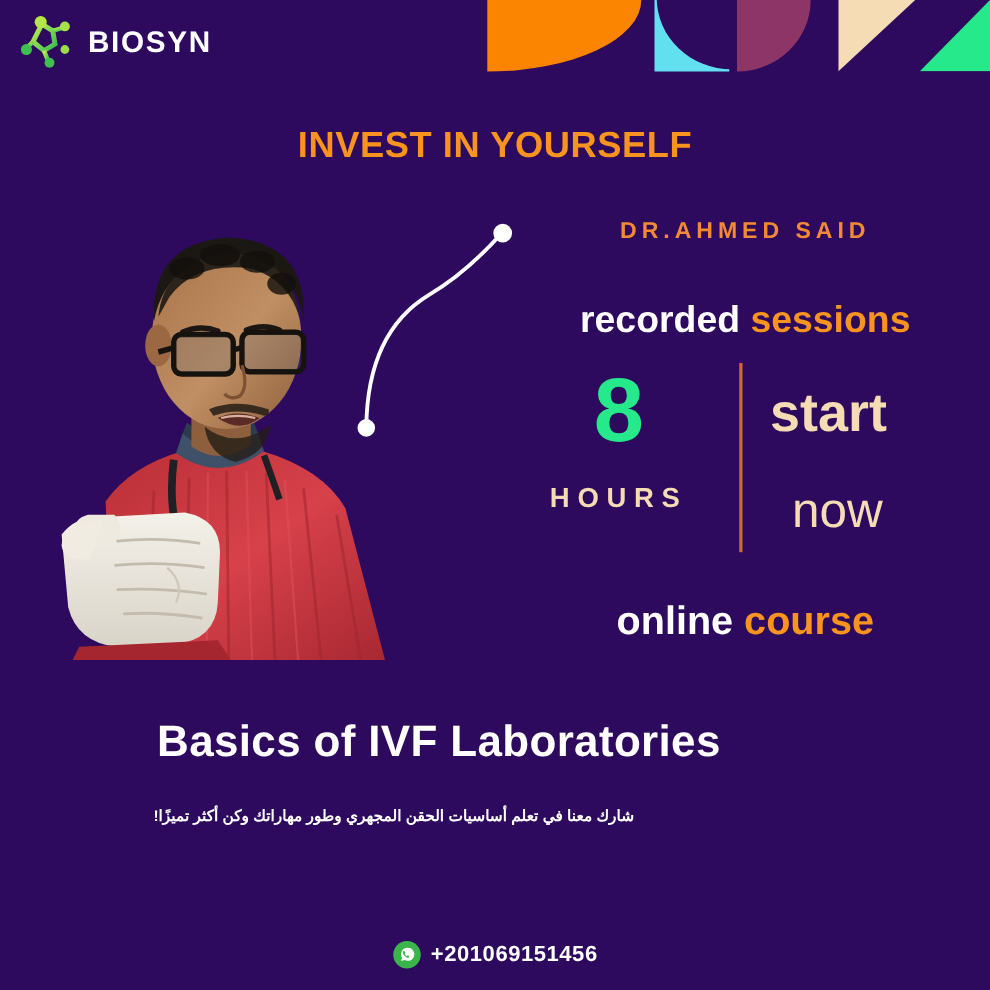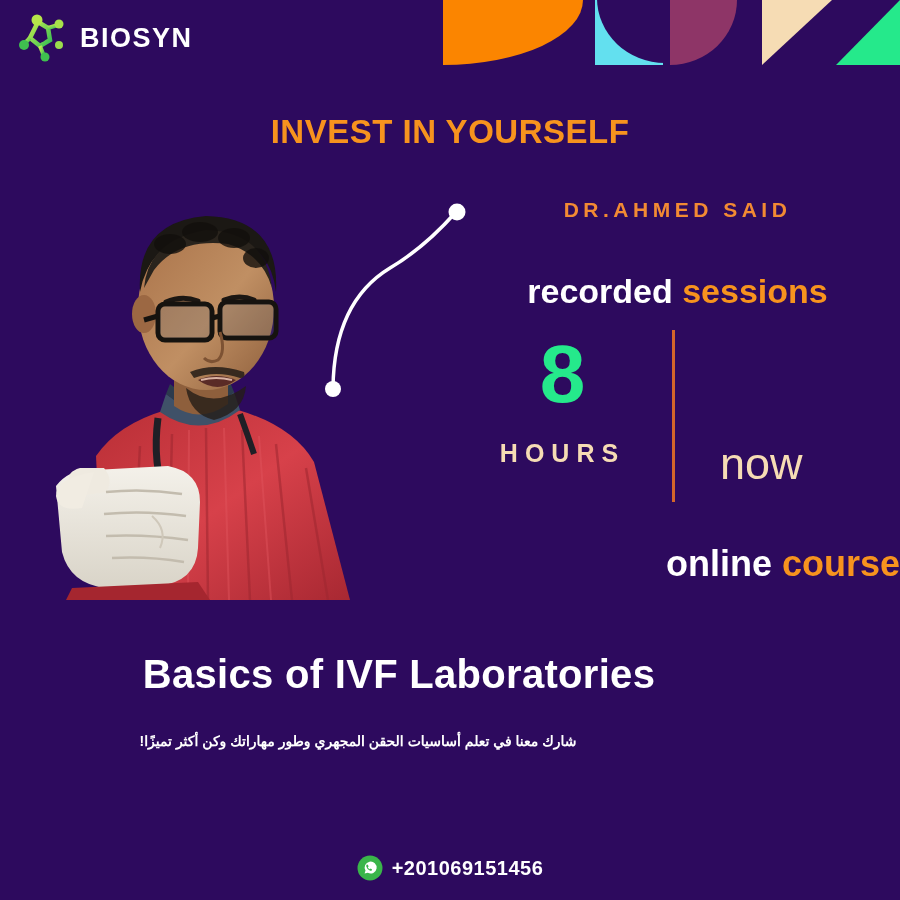--- a/index.html
+++ b/index.html
@@ -110,21 +110,21 @@
     position:absolute; left:700px; top:348px;
     color:#f6dcb4; font-size:49px; font-weight:bold;
   }
   #now-word {
     position:absolute; left:720px; top:438px;
     color:#f6dcb4; font-size:45px; font-weight:normal;text-align:center;
   }
 
   #online-line {
     position:absolute; top:543px; left:455px; width:445px;
-    text-align:right; font-size:36px; font-weight:bold;
+    text-align:center; font-size:36px; font-weight:bold;
   }
   #online-line .w { color:#ffffff; }
   #online-line .o { color:#f7931e; }
 
   
   #course-title {
     position:absolute; top:652px; left:0; width:798px;
     text-align:center;
     color:#ffffff; font-size:40px; font-weight:bold;
     letter-spacing:0.3px;
@@ -298,20 +298,21 @@
     <span class="w">recorded</span><span>&nbsp;</span><span class="o">sessions</span>
   </div>
 
   <div id="divider"></div>
 
   <div id="hours-block">
     <div id="hours-number">8</div>
     <div id="hours-label">HOURS</div>
   </div>
 
+  <div id="start-word">start</div>
   <div id="now-word">now</div>
 
   <div id="online-line">
     <span class="w">online</span><span>&nbsp;</span><span class="o">course</span>
   </div>
 
   <div id="course-title">Basics of IVF Laboratories</div>
 
   <div id="arabic-subtitle">شارك معنا في تعلم أساسيات الحقن المجهري وطور مهاراتك وكن أكثر تميزًا!</div>
 

